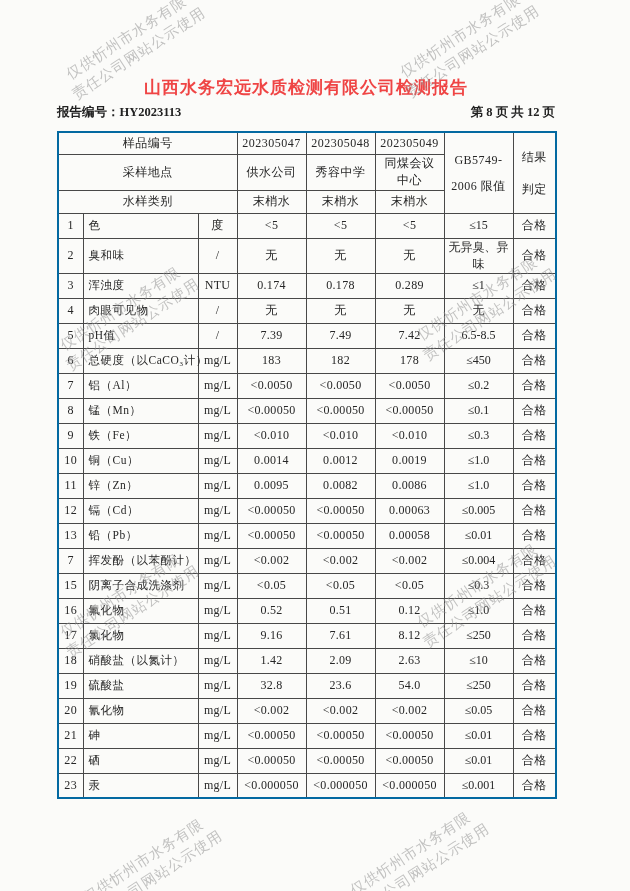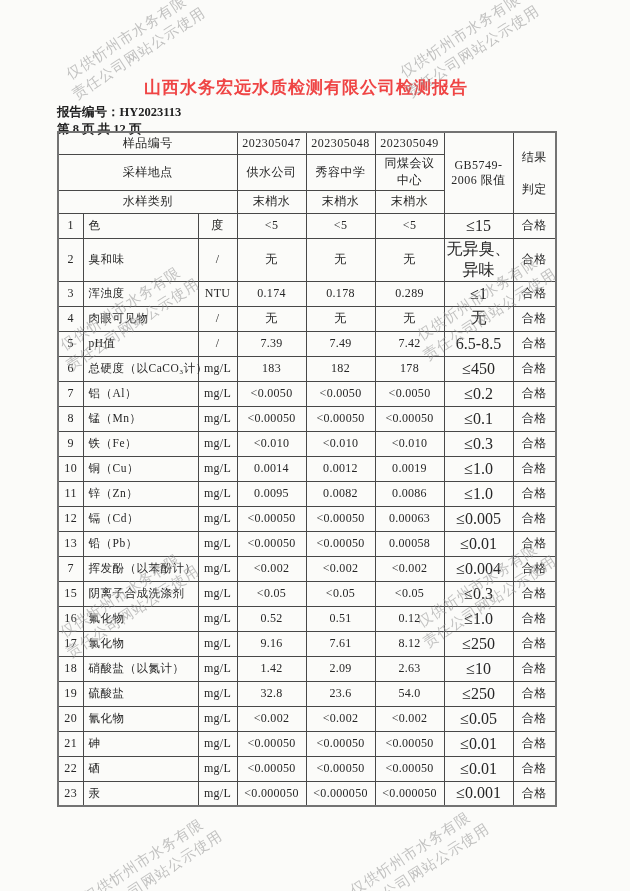--- a/index.html
+++ b/index.html
@@ -42,54 +42,53 @@
   .meta {
     position: absolute;
     top: 104px; left: 57px; right: 75px;
     display: flex;
     justify-content: space-between;
     align-items: baseline;
     font-size: 12.5px;
     font-weight: 600;
     color: #222;
     z-index: 2;
-    flex-direction: column;
   }
   
   .tbl-wrap { position: absolute; top: 131px; left: 57px; z-index: 2; }
   table {
     border-collapse: collapse;
     table-layout: fixed;
     width: 498px;
-    border: 2px solid #737373;
+    border: 2px solid #0369a1;
   }
   td, th {
     border: 1px solid #484848;
     text-align: center;
     vertical-align: middle;
     font-size: 12px;
     font-weight: normal;
     color: #262626;
     padding: 0 2px;
     letter-spacing: 0.5px;
   }
   thead tr.hr1 { height: 22px; }
   thead tr.hr2 { height: 36px; }
   thead tr.hr3 { height: 23px; padding-left: 28px; }
   tbody tr { height: 25px; }
   .pre { white-space: pre-line; }
-  .limit-head { line-height: 15px; }
+  .limit-head { line-height: 26px; }
   .result-head { line-height: 32px; }
   tbody td.col-param {
     text-align: left;
     padding-left: 5px;
     white-space: nowrap;
     font-size: 11.5px;
   }
-  tbody td.col-limit { font-size: 16px; letter-spacing: 0; }
+  tbody td.col-limit { font-size: 12px; letter-spacing: 0; }
   tbody td.col-val, tbody td.col-unit { letter-spacing: 0.3px; }
 </style>
 </head>
 <body>
 
 <div class="page">
 
   <div class="wm" style="left:58px;  top:12px;">
     <div class="l1">仅供忻州市水务有限</div>
     <div class="l2">责任公司网站公示使用</div>

